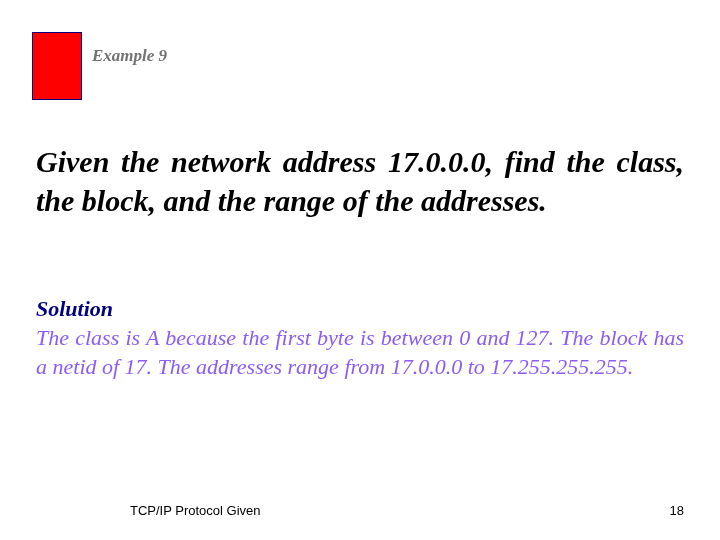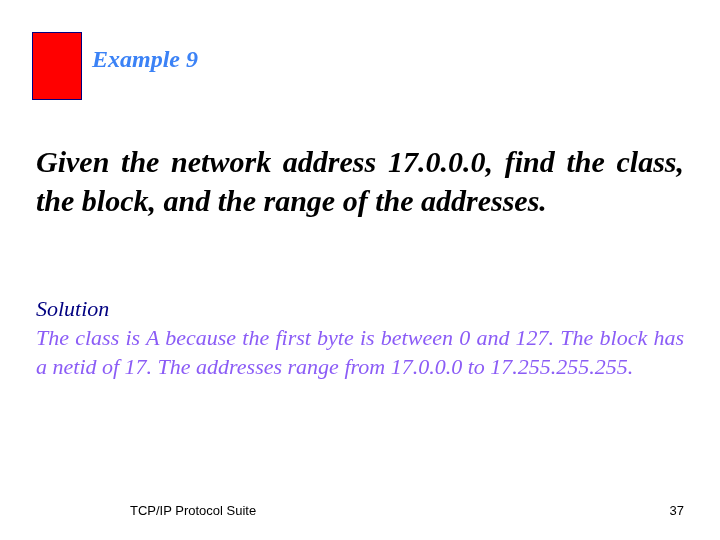--- a/index.html
+++ b/index.html
@@ -19,43 +19,43 @@
     background: #ff0000;
     border: 1px solid #000080;
   }
   .example-title {
     position: absolute;
     left: 92px;
     top: 46px;
     font-family: "Lucida Handwriting", "Brush Script MT", cursive;
     font-style: italic;
     font-weight: bold;
-    font-size: 24px;
-    color: #3b82f6;
+    font-size: 17px;
+    color: #737373;
   }
   .problem {
     position: absolute;
     left: 36px;
     top: 142px;
     width: 648px;
     font-family: "Times New Roman", Times, serif;
     font-style: italic;
     font-weight: bold;
     font-size: 30px;
     color: #000000;
     line-height: 1.3;
     text-align: justify;
   }
   .solution-heading {
     position: absolute;
     left: 36px;
     top: 296px;
     font-family: "Times New Roman", Times, serif;
     font-style: italic;
-    font-weight: normal;
+    font-weight: bold;
     font-size: 22px;
     color: #000080;
   }
   .solution-body {
     position: absolute;
     left: 36px;
     top: 324px;
     width: 648px;
     font-family: "Times New Roman", Times, serif;
     font-style: italic;
@@ -87,15 +87,15 @@
 <div class="red-box"></div>
 
 <div class="example-title">Example 9</div>
 
 <div class="problem">Given the network address 17.0.0.0, find the class, the block, and the range of the addresses.</div>
 
 <div class="solution-heading">Solution</div>
 
 <div class="solution-body">The class is A because the first byte is between 0 and 127. The block has a netid of 17. The addresses range from 17.0.0.0 to 17.255.255.255.</div>
 
-<div class="footer-text">TCP/IP Protocol Suite</div>
+<div class="footer-text">TCP/IP Protocol Given</div>
 
-<div class="page-number">37</div>
+<div class="page-number">18</div>
 
 </body></html>

